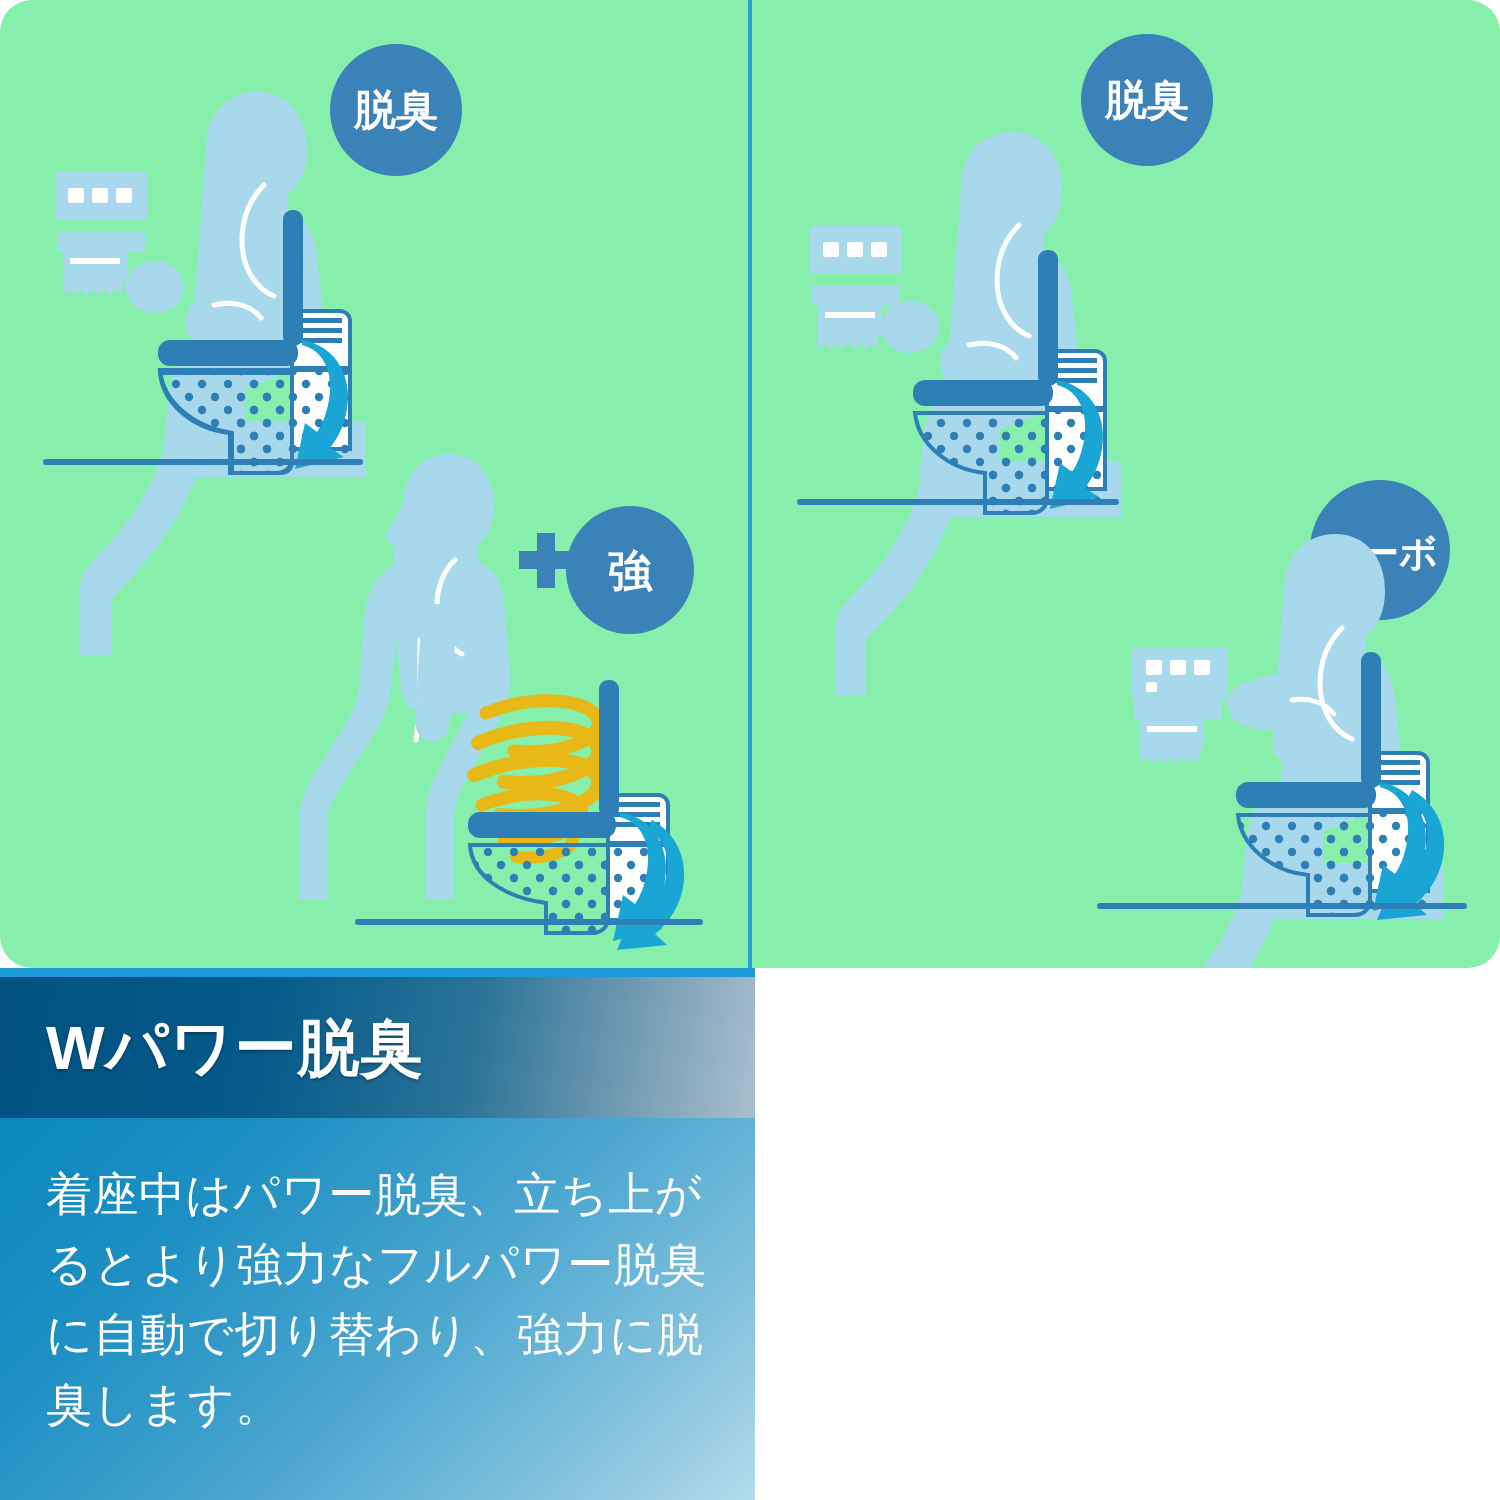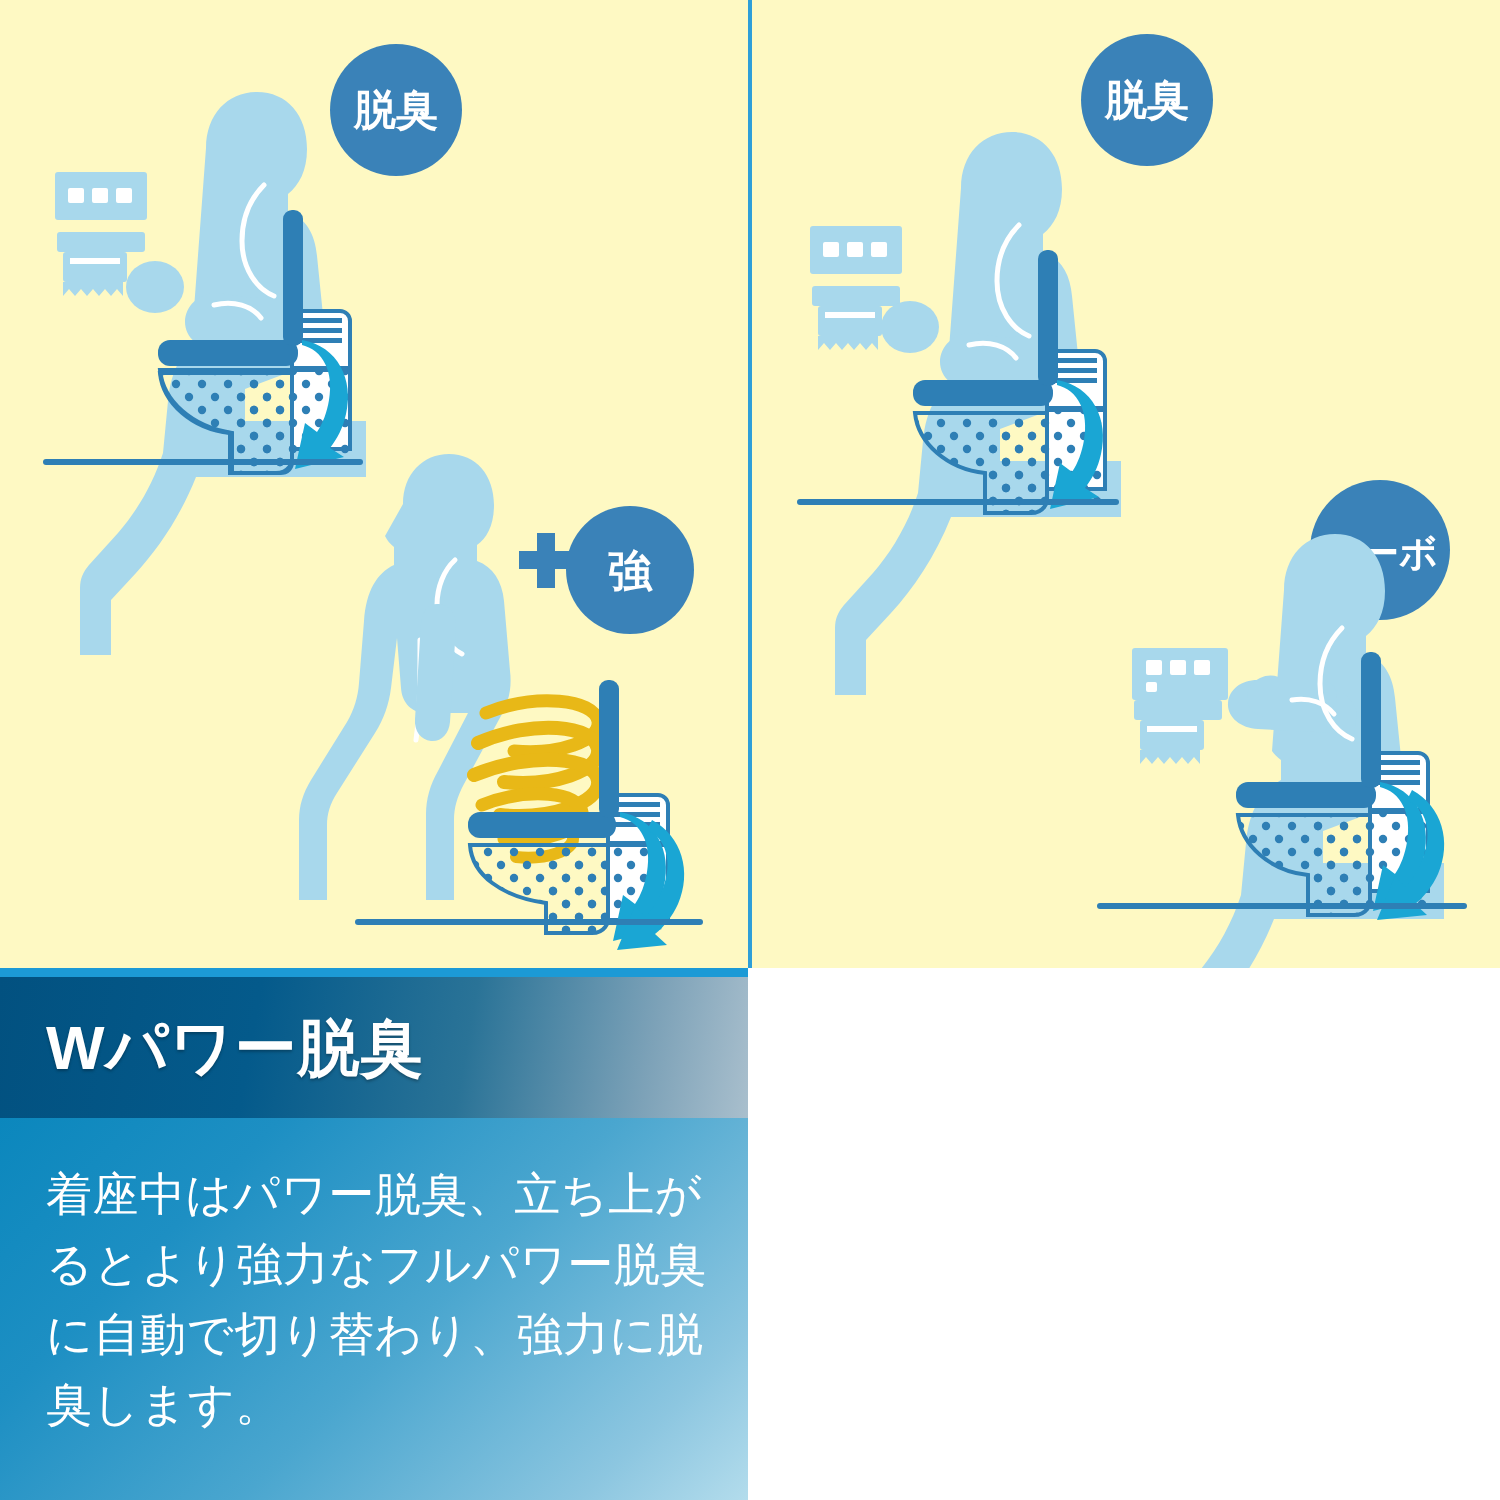--- a/index.html
+++ b/index.html
@@ -1,30 +1,30 @@
 <!DOCTYPE html>
 <html><head>
 <meta charset="utf-8">
 <style>
   html,body{margin:0;padding:0;background:#fff;}
   body{width:1500px;height:1500px;font-family:"Liberation Sans","DejaVu Sans",sans-serif;overflow:hidden;}
 
   .page{position:relative;width:1500px;height:1500px;background:#ffffff;}
 
   
-  .illus-area{position:absolute;left:0;top:0;width:1500px;height:968px;background:#fef9c3;}
+  .illus-area{position:absolute;left:0;top:0;width:1500px;height:968px;background:#86efac;border-radius:32px;}
   .v-divider{position:absolute;left:748px;top:0;width:4px;height:968px;background:#2e9fd8;}
 
   .panel-illus{position:absolute;top:0;height:968px;width:748px;}
   .panel-illus.left{left:0;}
   .panel-illus.right{left:752px;}
 
   
   .text-area{position:absolute;left:0;top:968px;width:1500px;height:532px;background:#fff;}
-  .panel-text{position:absolute;top:0;width:748px;height:532px;}
+  .panel-text{position:absolute;top:0;width:748px;height:532px;padding-left:7px;}
   .panel-text.left{left:0;}
   .panel-text.right{left:752px;}
 
   .topline{position:absolute;left:0;top:0;width:100%;height:9px;background:#1c9ad6;}
   .header-band{position:absolute;left:0;top:9px;width:100%;height:141px;
       background:linear-gradient(100deg,#025180 0%,#045a8b 34%,#2a7397 62%,#7da2b8 86%,#a9bfcd 100%);
       overflow:hidden;}
   .header-title{position:absolute;left:46px;top:50%;transform:translateY(-50%);
       color:#ffffff;font-size:62px;font-weight:bold;letter-spacing:1px;white-space:nowrap;
       text-shadow:0 2px 3px rgba(0,0,0,.28);}

